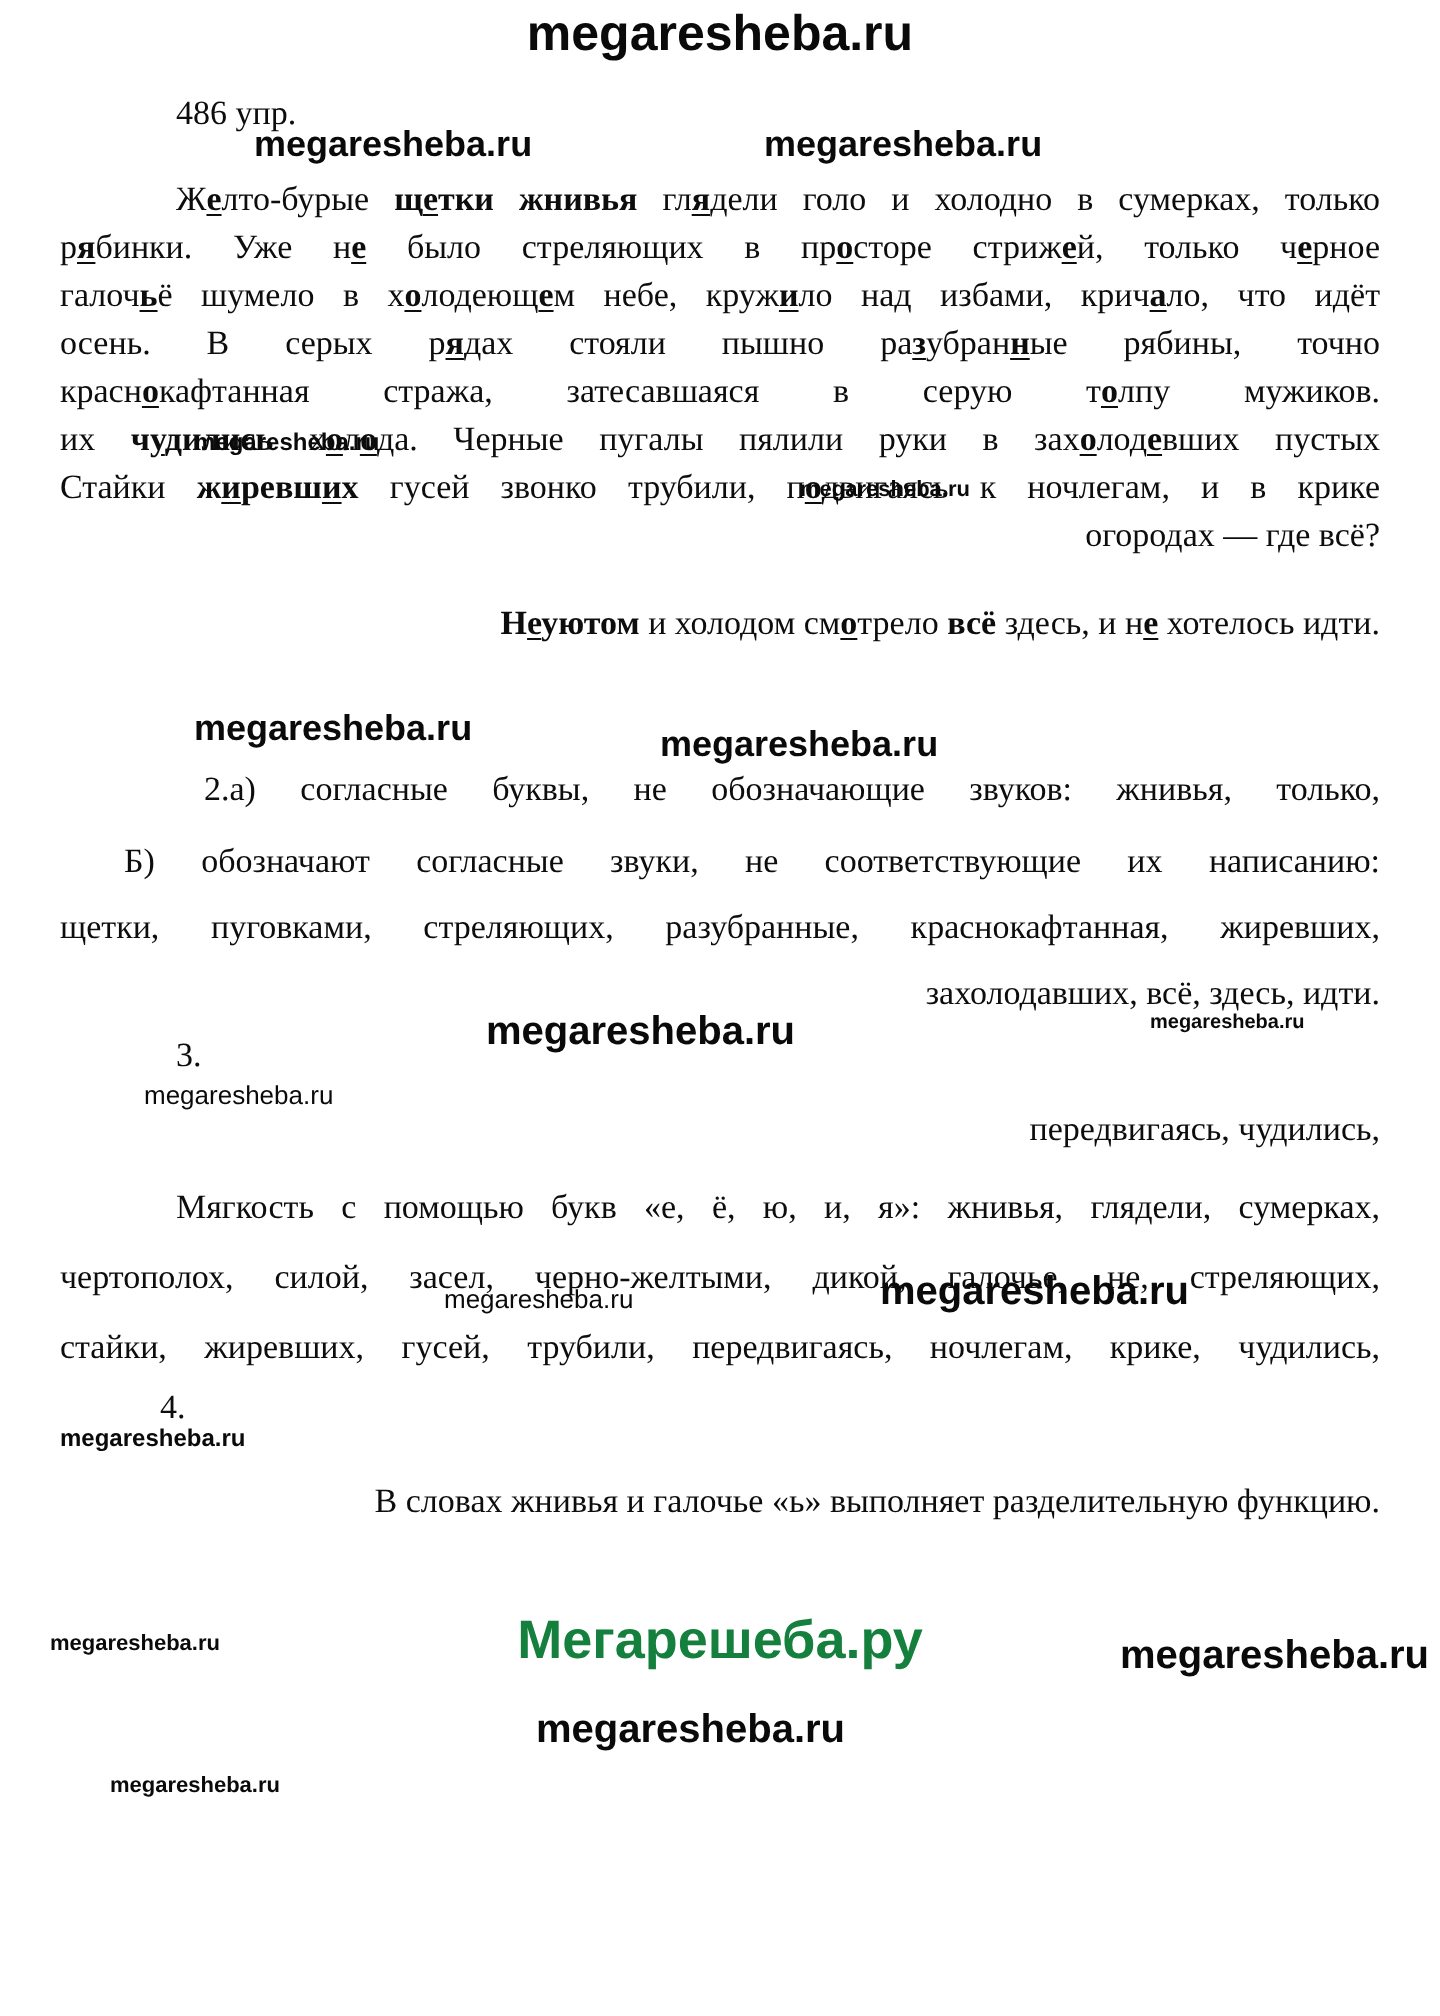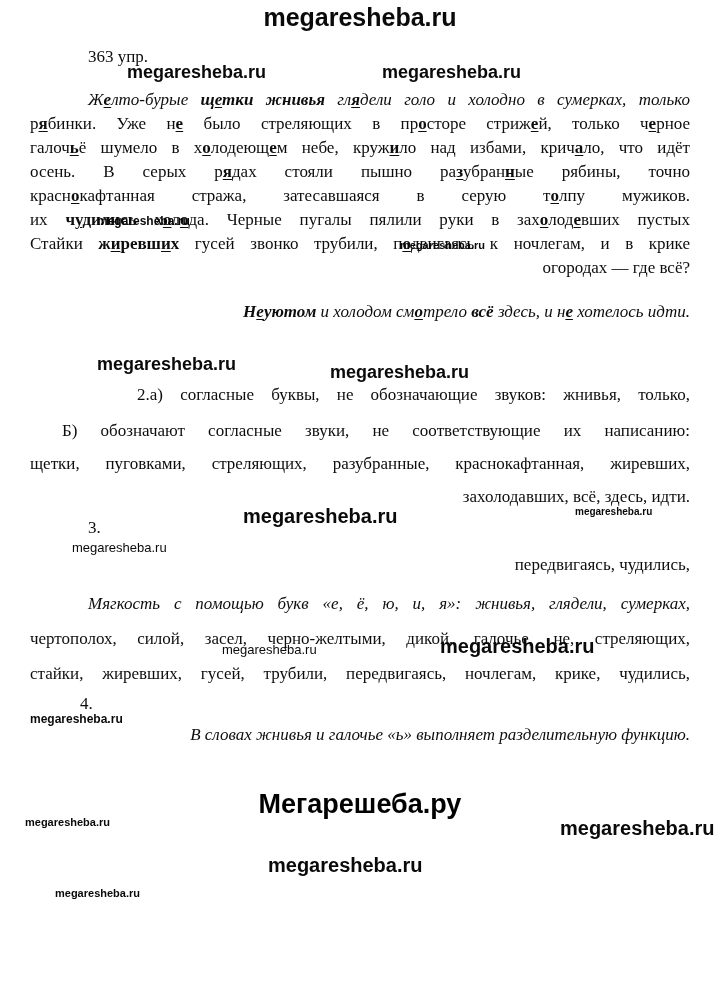--- a/index.html
+++ b/index.html
@@ -4,32 +4,32 @@
 <style>
   html,body{margin:0;padding:0;background:#fff;}
   #page{position:relative;width:720px;height:1008px;background:#ffffff;color:#0d0d0d;overflow:hidden;
         font-family:"Liberation Serif", serif;font-size:17px;}
   .content{padding:0 30px;}
   .top-heading{font-family:"Liberation Sans", sans-serif;font-weight:700;font-size:25px;
                text-align:center;margin:0;padding-top:2px;line-height:30px;color:#0a0a0a;}
   .exnum{margin:14px 0 0 58px;line-height:22px;}
   .p1{margin-top:20px;line-height:24px;}
   .p2{line-height:24px;margin-top:20px;}
-  .sec2a{margin-top:52px;margin-left:107px;line-height:38px;}
+  .sec2a{margin-top:52px;margin-left:72px;line-height:38px;}
   .secB{line-height:33px;}
   .num3{margin-left:58px;line-height:22px;margin-top:4px;}
   .myag1{margin-top:8px;line-height:35px;}
   .myag2{margin-top:4px;line-height:35px;}
   .num4{margin-left:50px;line-height:22px;margin-top:2px;}
-  .final{margin-top:8px;line-height:24px;}
+  .final{margin-top:24px;line-height:24px;}
   .bottom-heading{font-family:"Liberation Sans", sans-serif;font-weight:700;font-size:27px;
-                  text-align:center;margin-top:42px;color:#000000;}
+                  text-align:center;margin-top:42px;color:#15803d;}
   .line{text-align:right;}
   .line.j{text-align:justify;text-align-last:justify;}
-  .line.in{text-indent:58px;font-style:italic;}
+  .line.in{text-indent:58px;}
   .line.in2{text-indent:32px;}
   .u{font-weight:700;text-decoration:underline;text-underline-offset:2px;}
   b{font-weight:700;}
   
   .wm{position:absolute;font-family:"Liberation Sans", sans-serif;color:#0a0a0a;white-space:nowrap;line-height:1;}
   .bold{font-weight:700;}
   .wmA{left:127px;top:63px;font-size:18px;}
   .wmB{left:382px;top:63px;font-size:18px;}
   .wmC{left:97px;top:215px;font-size:12px;}
   .wmD{left:400px;top:240px;font-size:11px;}
@@ -64,21 +64,21 @@
   <div class="wm bold wmK">megaresheba.ru</div>
   <div class="wm bold wmL">megaresheba.ru</div>
   <div class="wm bold wmM">megaresheba.ru</div>
   <div class="wm bold wmN">megaresheba.ru</div>
   <div class="wm bold wmO">megaresheba.ru</div>
   <div class="wm bold wmP">megaresheba.ru</div>
 
   <div class="top-heading">megaresheba.ru</div>
 
   <div class="content">
-    <div class="exnum">363 упр.</div>
+    <div class="exnum">486 упр.</div>
 
     <div class="p1">
         <div class="line j in">Ж<span class="u">е</span>лто-бурые <b>щ<span class="u">е</span>тки жнивья</b> гл<span class="u">я</span>дели голо и холодно в сумерках, только</div>
         <div class="line j">р<span class="u">я</span>бинки. Уже н<span class="u">е</span> было стреляющих в пр<span class="u">о</span>сторе стриж<span class="u">е</span>й, только ч<span class="u">е</span>рное</div>
         <div class="line j">галоч<span class="u">ь</span>ё шумело в х<span class="u">о</span>лодеющ<span class="u">е</span>м небе, круж<span class="u">и</span>ло над избами, крич<span class="u">а</span>ло, что идёт</div>
         <div class="line j">осень. В серых р<span class="u">я</span>дах стояли пышно ра<span class="u">з</span>убран<span class="u">н</span>ые рябины, точно</div>
         <div class="line j">красн<span class="u">о</span>кафтанная стража, затесавшаяся в серую т<span class="u">о</span>лпу мужиков.</div>
         <div class="line j">их <b>ч<span class="u">у</span>дились</b> х<span class="u">о</span>л<span class="u">о</span>да. Черные пугалы пялили руки в зах<span class="u">о</span>лод<span class="u">е</span>вших пустых</div>
         <div class="line j">Стайки <b>ж<span class="u">и</span>ревш<span class="u">и</span>х</b> гусей звонко трубили, п<span class="u">о</span>двигаясь к ночлегам, и в крике</div>
         <div class="line">огородах — где всё?</div>

